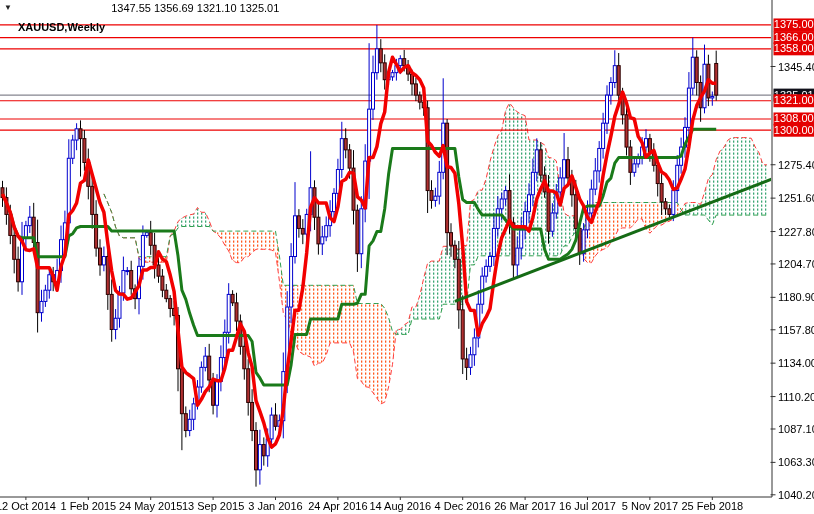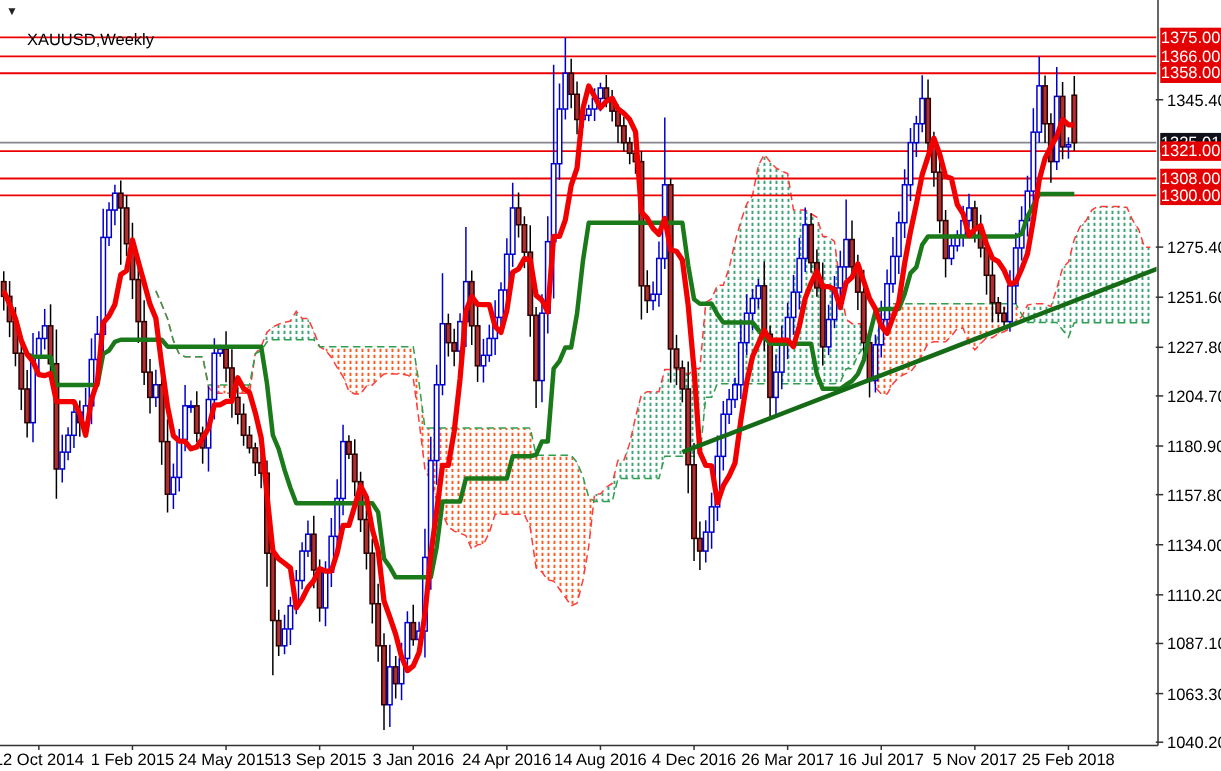--- a/index.html
+++ b/index.html
@@ -1,31 +1,32 @@
 <!DOCTYPE html>
 <html><head>
 <meta charset="utf-8">
 <style>
   html,body{margin:0;padding:0;background:#ffffff;}
   #wrap{position:relative;width:814px;height:514px;background:#ffffff;overflow:hidden;
         font-family:"Liberation Sans",sans-serif;}
   #chart-title{position:absolute;left:4px;top:2px;height:12px;display:flex;align-items:center;
                gap:6px;font-size:11px;color:#000;white-space:nowrap;z-index:5;}
   #chart-title .dd{font-size:8px;line-height:8px;color:#222;cursor:pointer;}
-  #chart-title .sym{font-weight:normal;margin-top:37px;}
+  #chart-title .sym{font-weight:bold;margin-top:37px;}
   svg{position:absolute;left:0;top:0;}
   text{font-family:"Liberation Sans",sans-serif;}
 </style>
 </head>
 <body>
 
 <div id="wrap">
   <div id="chart-title">
     <span class="dd">▼</span>
     <span class="sym">XAUUSD,Weekly</span>
+    <span class="vals">1347.55 1356.69 1321.10 1325.01</span>
   </div>
   <svg id="chart" width="814" height="514">
       <defs>
         <clipPath id="plotClip">
           <rect x="0" y="14" width="771" height="483"></rect>
         </clipPath>
         <pattern id="dotR" width="4" height="4" patternUnits="userSpaceOnUse">
           <rect x="1" y="0.5" width="1.3" height="2.2" fill="#ff5a1e"></rect>
         </pattern>
         <pattern id="dotG" width="4" height="4" patternUnits="userSpaceOnUse">

